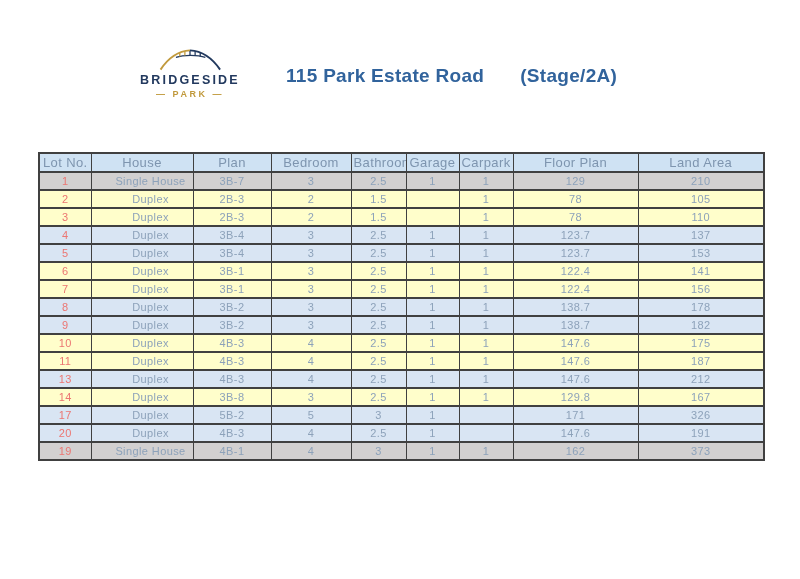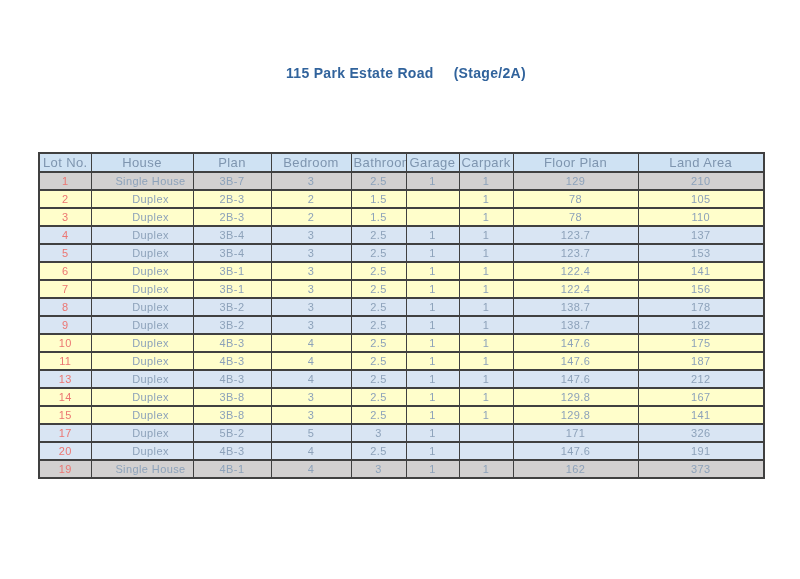--- a/index.html
+++ b/index.html
@@ -23,23 +23,23 @@
     font-size:12.5px;font-weight:700;letter-spacing:2.2px;
     white-space:nowrap;
   }
   .logo-sub{
     color:var(--logo_gold);
     font-size:9px;font-weight:600;letter-spacing:2.5px;
     margin-top:2px;white-space:nowrap;
   }
   .title{
     position:absolute;left:286px;top:65px;
-    display:flex;gap:20px;align-items:baseline;
+    display:flex;gap:36px;align-items:baseline;
     color:var(--title_color);
-    font-size:14px;font-weight:700;letter-spacing:0.3px;
+    font-size:19px;font-weight:700;letter-spacing:0.3px;
     white-space:nowrap;
   }
 
   
   table.lots{
     position:absolute;left:38px;top:152px;
     border-collapse:collapse;table-layout:fixed;
     width:725px;
     border:2px solid var(--border_color);
   }
@@ -68,20 +68,34 @@
   table.lots td.lot{color:var(--lot_color);}
   tr.band-grey  td{background:var(--row_grey);}
   tr.band-yellow td{background:var(--row_yellow);}
   tr.band-blue  td{background:var(--row_blue);}
 </style>
 </head>
 <body>
 
 <div class="page">
 
+  <div class="logo">
+    <svg viewBox="0 0 100 36" aria-hidden="true">
+      <path d="M4,33 C18,12 32,4 50,3" fill="none" stroke="#c19a3d" stroke-width="3"></path>
+      <path d="M50,3 C68,4 84,14 97,33" fill="none" stroke="#22395e" stroke-width="3"></path>
+      <path d="M28,14 C40,9.5 62,9.5 74,14" fill="none" stroke="#22395e" stroke-width="2"></path>
+      <line x1="34" y1="6.5" x2="34" y2="12.5" stroke="#c19a3d" stroke-width="2"></line>
+      <line x1="42" y1="4.5" x2="42" y2="11" stroke="#c19a3d" stroke-width="2"></line>
+      <line x1="50" y1="4" x2="50" y2="10.5" stroke="#22395e" stroke-width="2"></line>
+      <line x1="58" y1="4.5" x2="58" y2="11" stroke="#22395e" stroke-width="2"></line>
+      <line x1="66" y1="6.5" x2="66" y2="12.5" stroke="#22395e" stroke-width="2"></line>
+    </svg>
+    <div class="logo-name">BRIDGESIDE</div>
+    <div class="logo-sub">—  PARK  —</div>
+  </div>
 
   <div class="title">
     <span>115 Park Estate Road</span>
     <span>(Stage/2A)</span>
   </div>
 
   <table class="lots">
     <colgroup>
       <col style="width:52px">
         <col style="width:102px">
@@ -243,31 +257,20 @@
           <td class="lot">14</td>
           <td class="house">Duplex</td>
           <td>3B-8</td>
           <td>3</td>
           <td>2.5</td>
           <td>1</td>
           <td>1</td>
           <td>129.8</td>
           <td>167</td>
         </tr>
-        <tr class="band-yellow">
-          <td class="lot">15</td>
-          <td class="house">Duplex</td>
-          <td>3B-8</td>
-          <td>3</td>
-          <td>2.5</td>
-          <td>1</td>
-          <td>1</td>
-          <td>129.8</td>
-          <td>141</td>
-        </tr>
         <tr class="band-blue">
           <td class="lot">17</td>
           <td class="house">Duplex</td>
           <td>5B-2</td>
           <td>5</td>
           <td>3</td>
           <td>1</td>
           <td></td>
           <td>171</td>
           <td>326</td>

